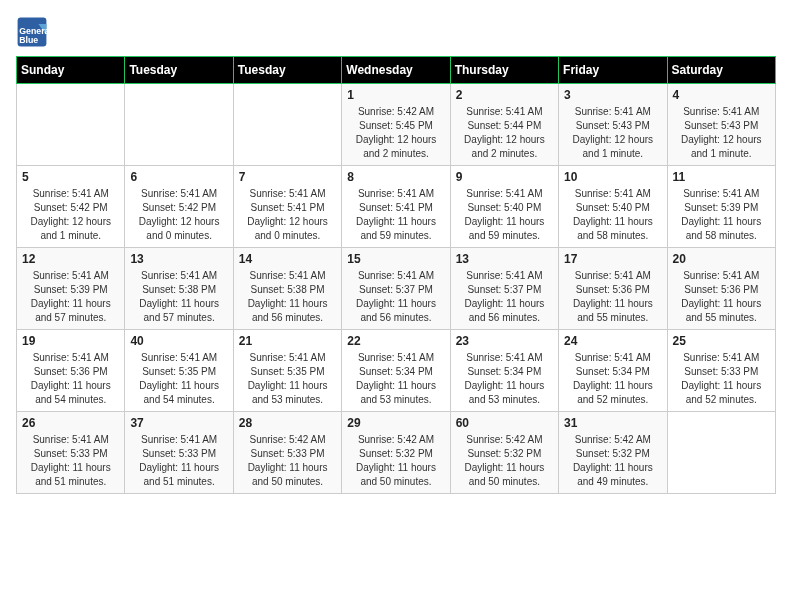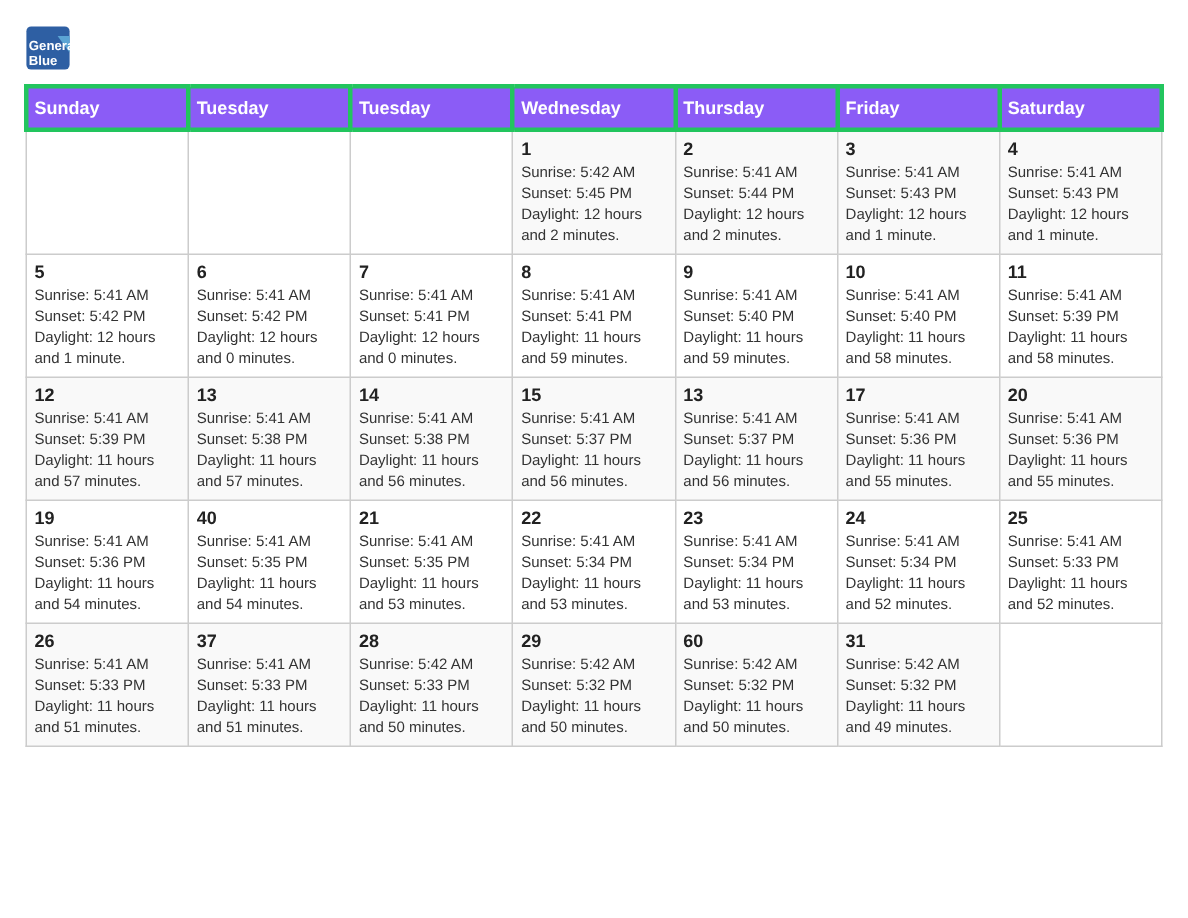--- a/index.html
+++ b/index.html
@@ -38,26 +38,26 @@
       color: #444;
       margin-top: 2px;
     }
     table {
       width: 100%;
       border-collapse: collapse;
       margin-top: 8px;
       font-size: 11px;
     }
     thead th {
-      background-color: #8b5cf6;
+      background-color: #000000;
       color: #fff;
       font-weight: bold;
       padding: 6px 4px;
       text-align: left;
-      border: 3px solid #22c55e;
+      border: 1px solid #22c55e;
       font-size: 12px;
     }
     tbody td {
       border: 1px solid #ccc;
       vertical-align: top;
       padding: 4px 5px;
       width: calc(100% / 7);
       min-height: 80px;
     }
     tbody tr:nth-child(odd) td {
@@ -70,20 +70,21 @@
       font-weight: bold;
       font-size: 12px;
       color: #222;
       display: block;
       margin-bottom: 3px;
     }
     .day-info {
       font-size: 10px;
       color: #333;
       line-height: 1.4;
+      text-align: center;
     }
     .empty-cell {
       background: #fff !important;
     }
   </style>
 </head>
 <body>
 
 <div class="header-area">
   <div class="logo">

